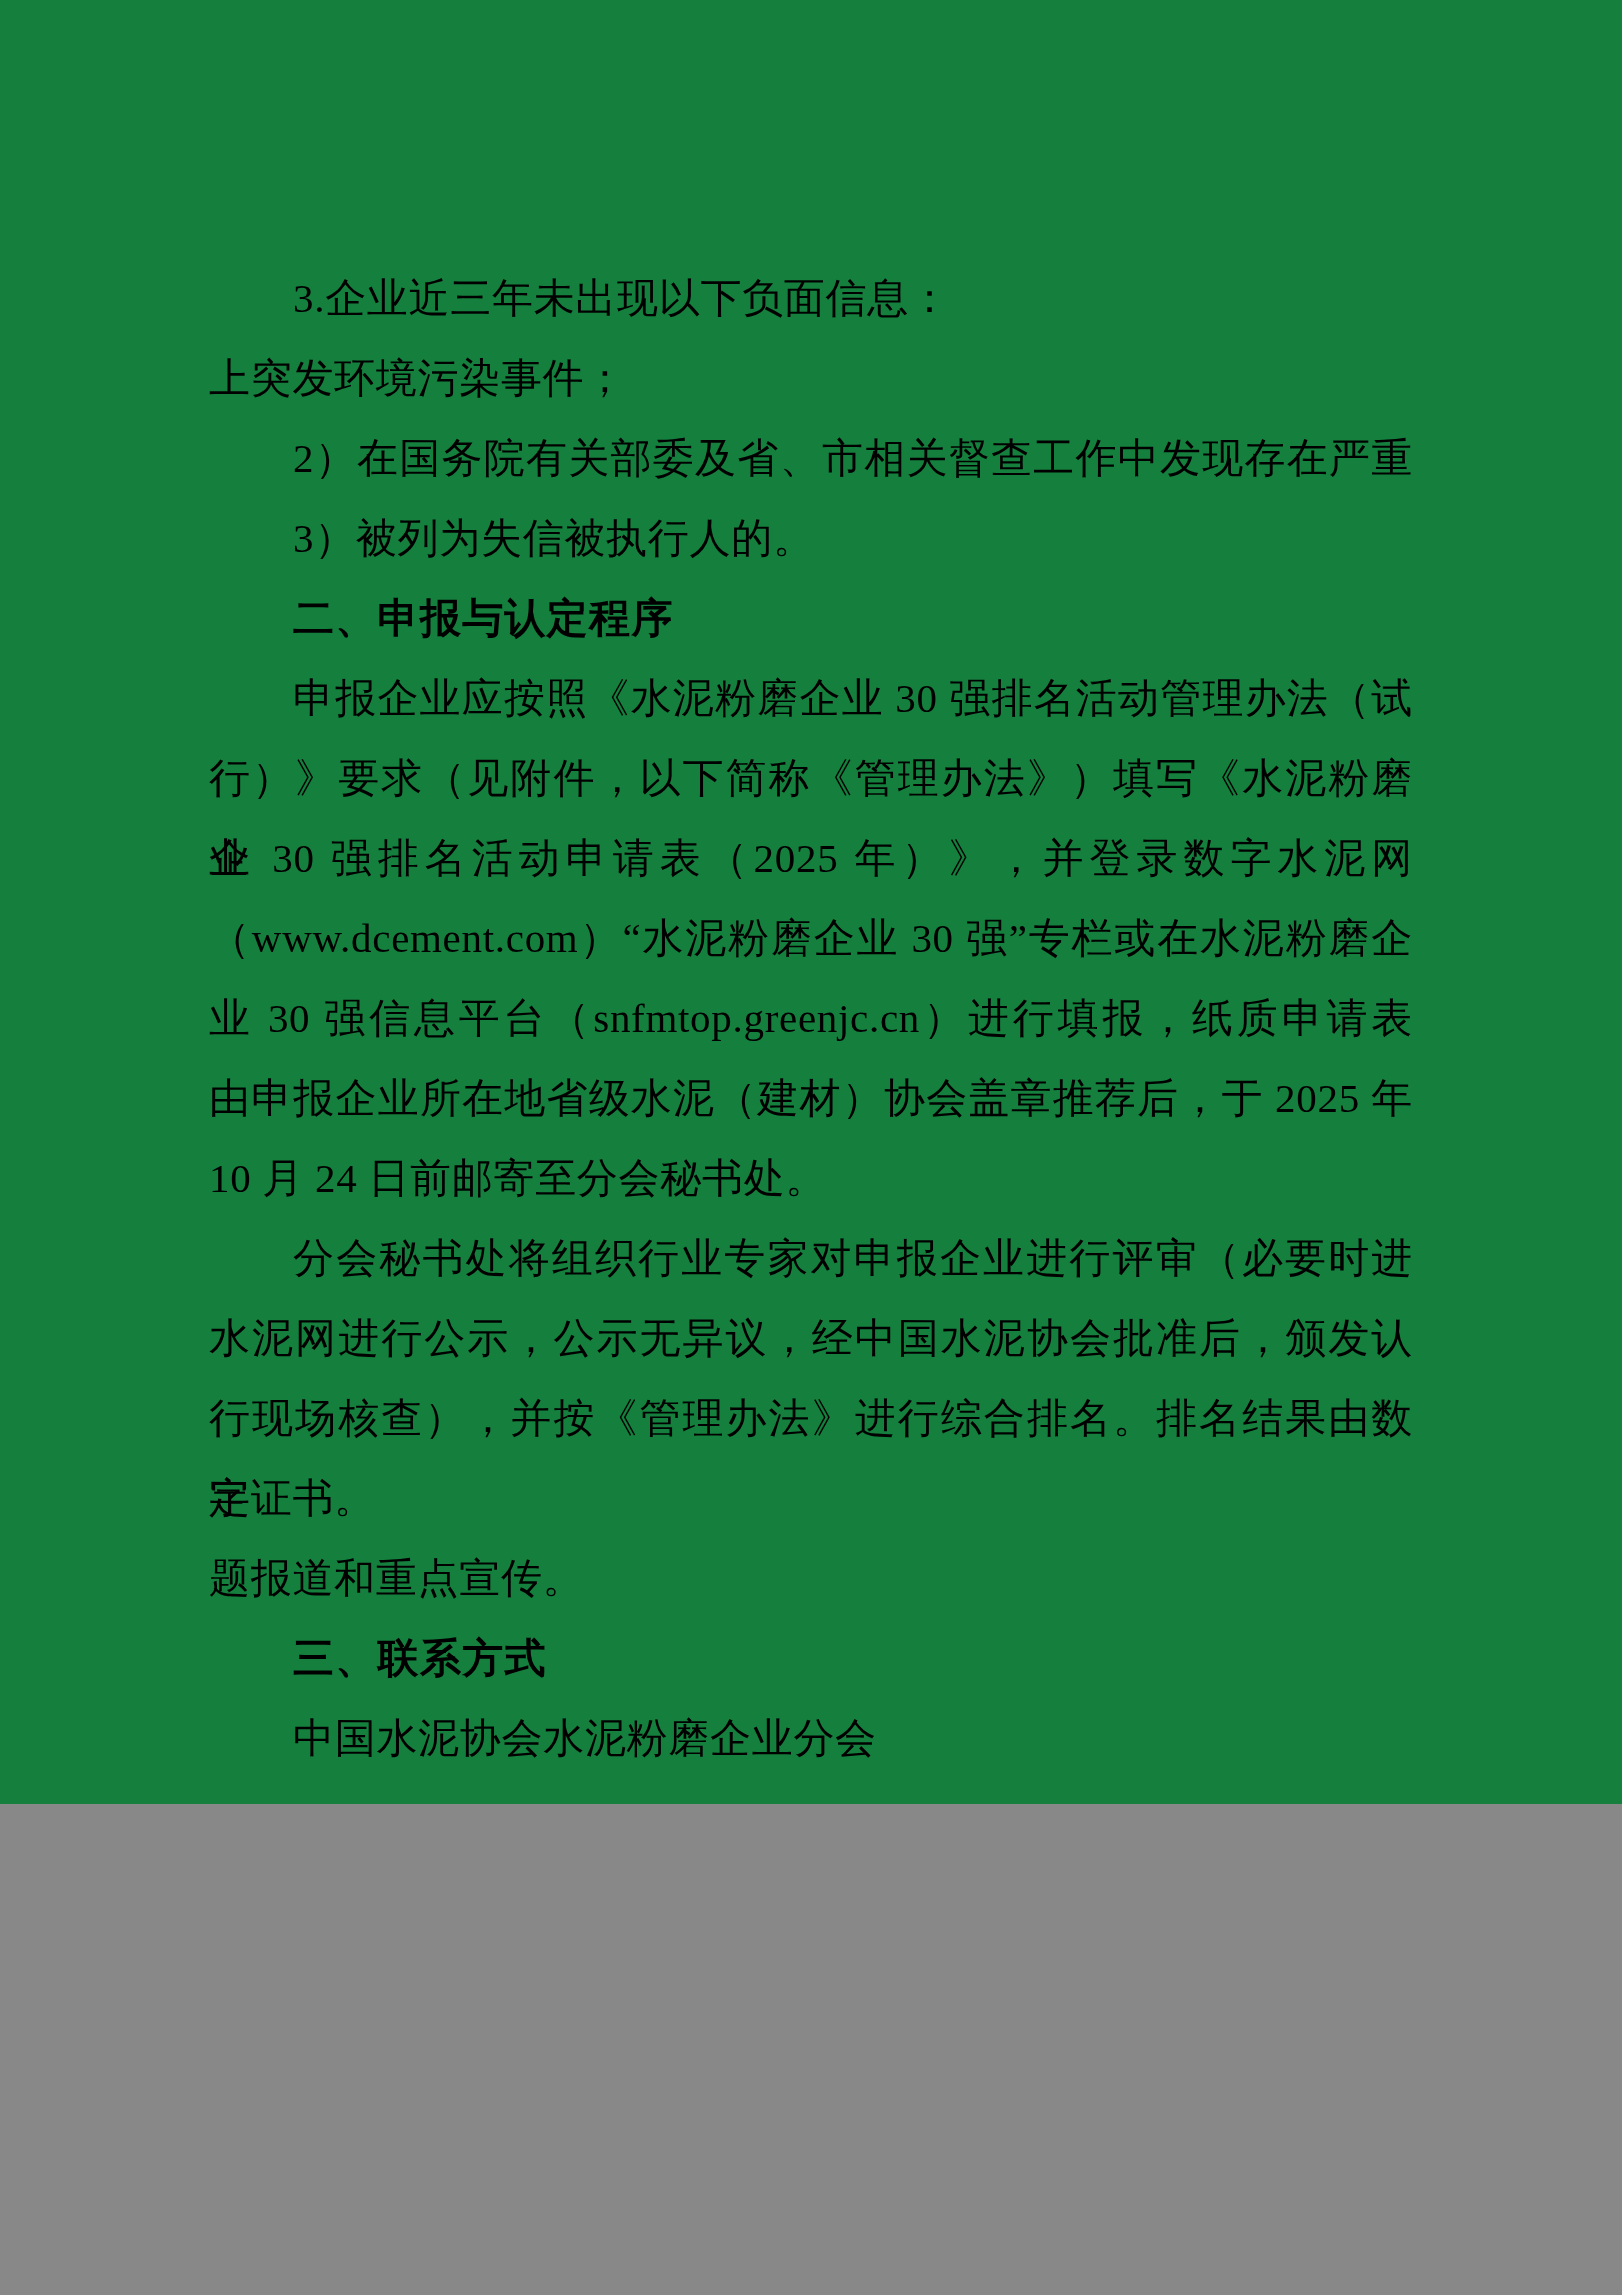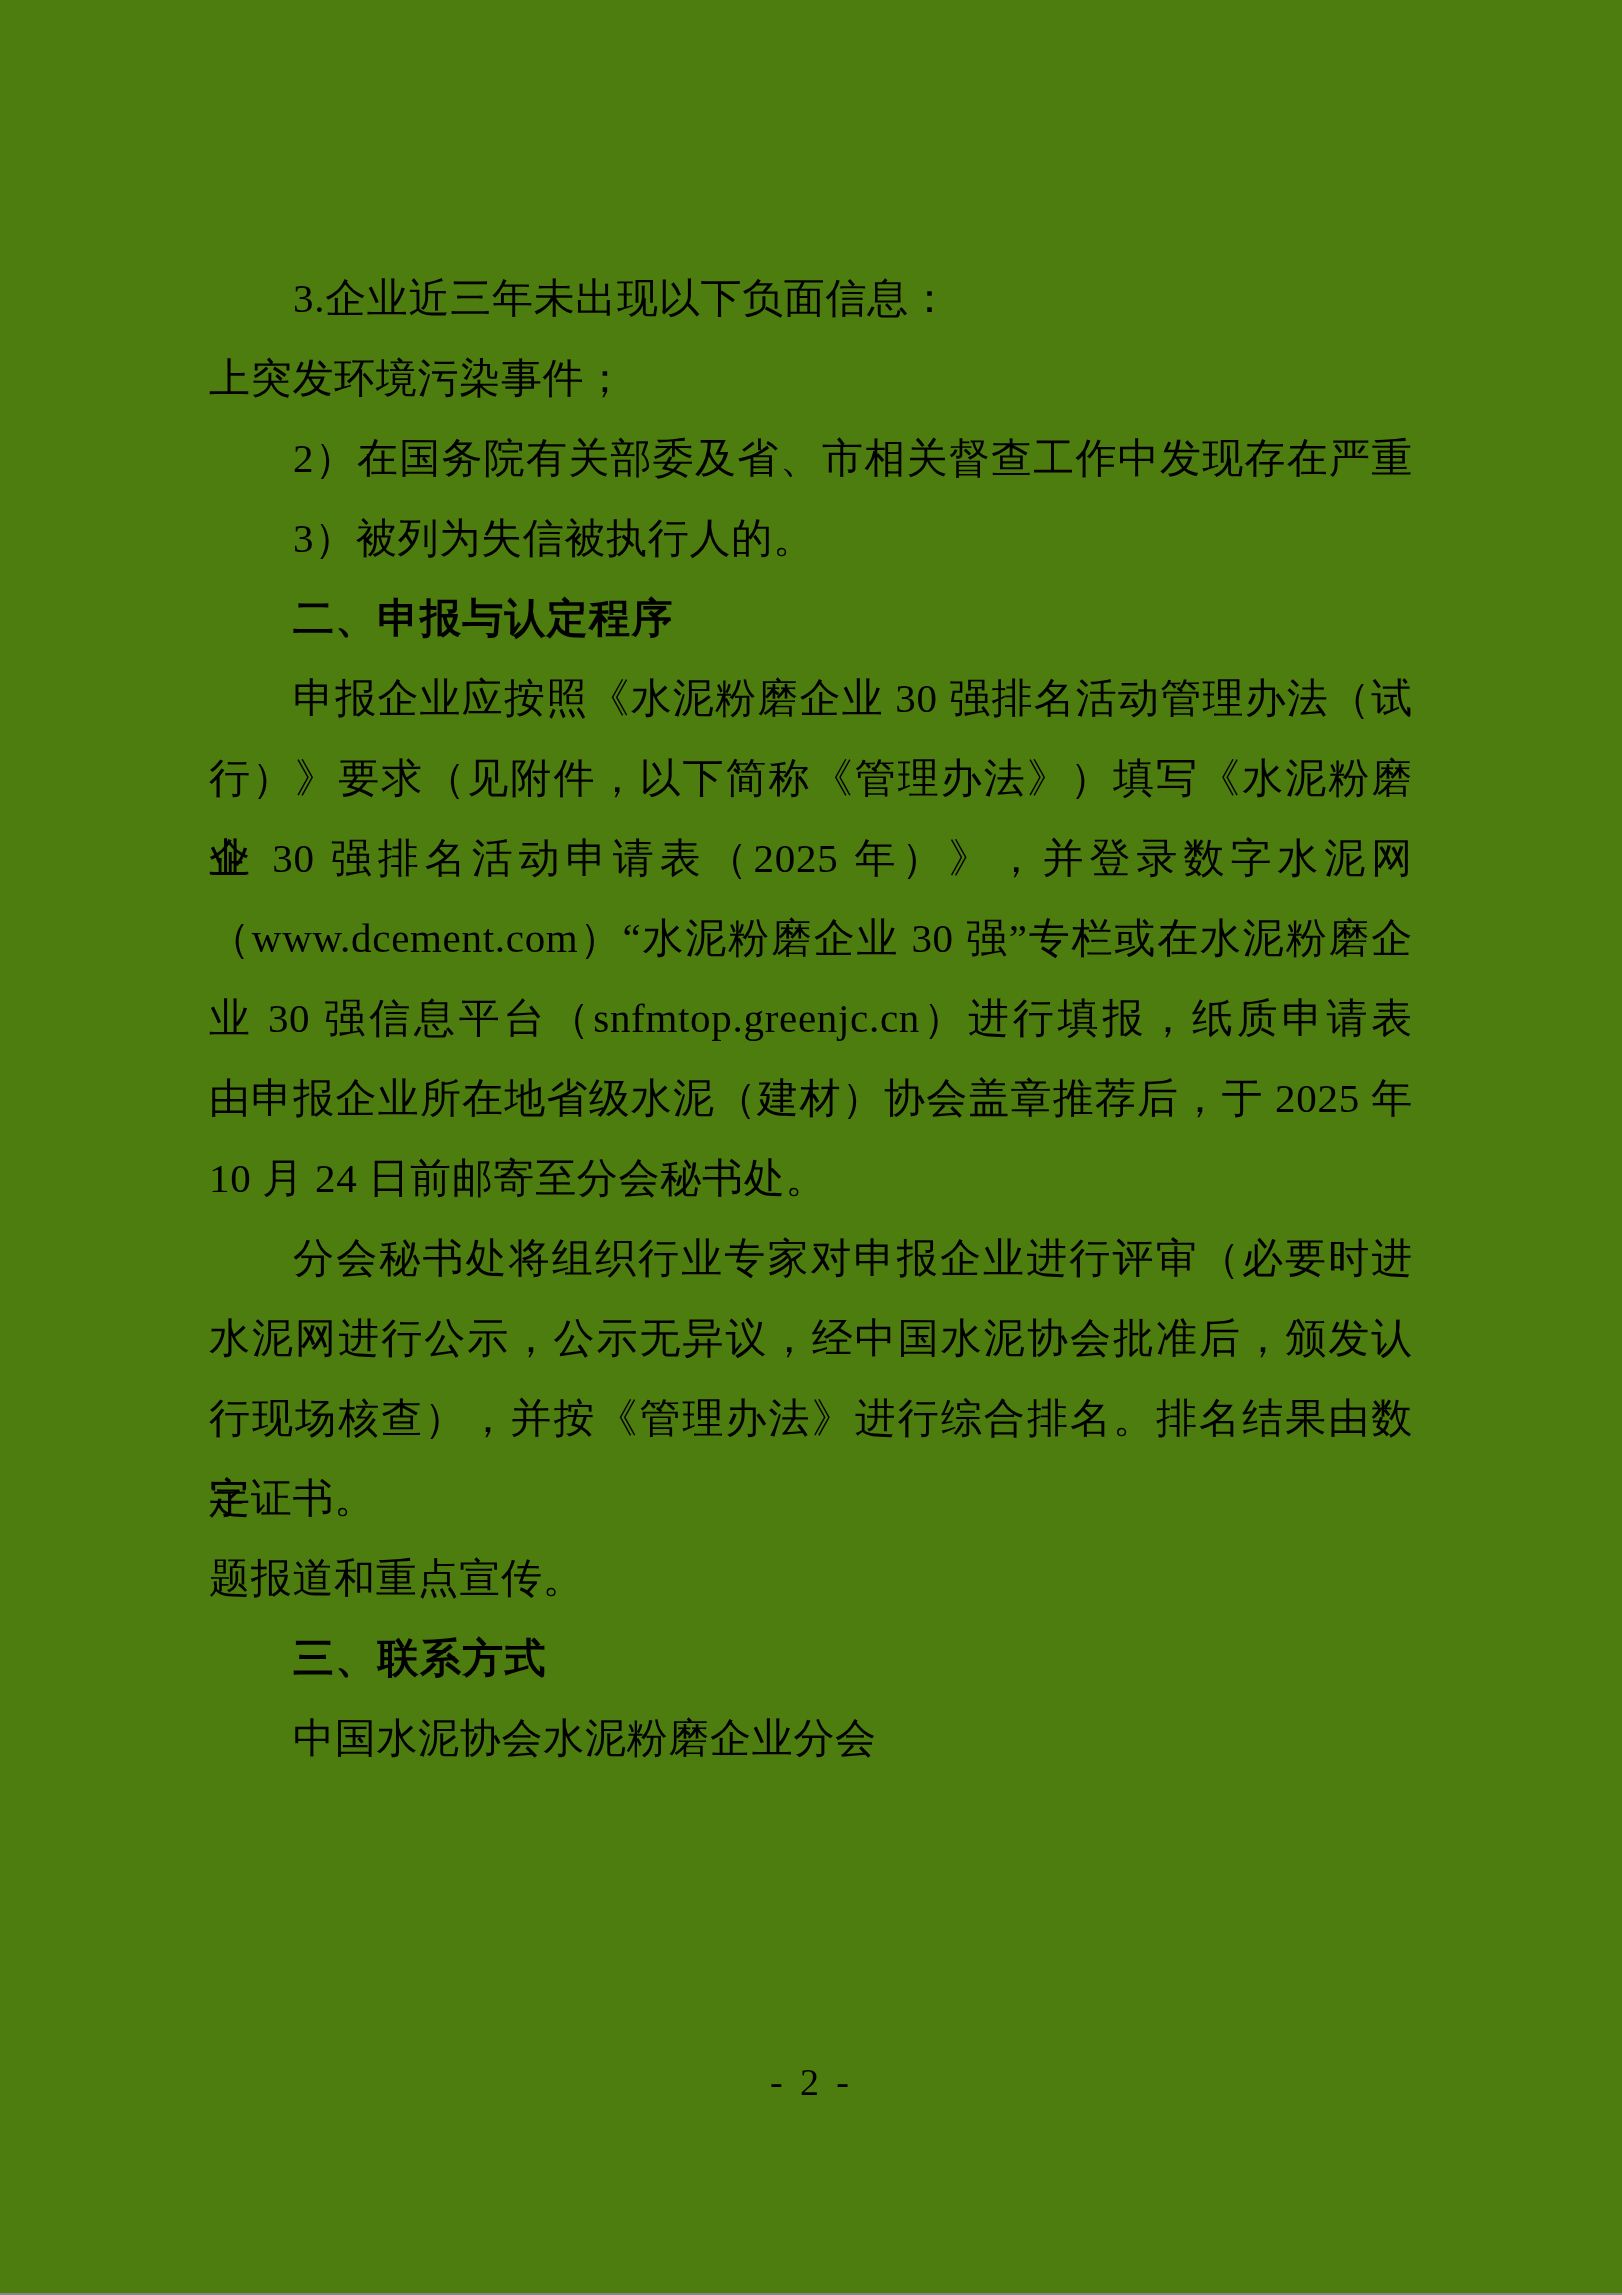--- a/index.html
+++ b/index.html
@@ -3,22 +3,22 @@
 <meta charset="utf-8">
 <style>
   html, body {
     margin: 0;
     padding: 0;
     background: #888;
   }
   .page {
     position: relative;
     width: 1623px;
-    height: 2293px;
-    background: #4d7c0f;
+    height: 1804px;
+    background: #15803d;
     color: #000000;
     overflow: hidden;
     font-family: "Liberation Serif", "DejaVu Serif", serif;
   }
   .text-block {
     position: absolute;
     left: 209px;
     top: 258px;
     width: 1204px;
   }

